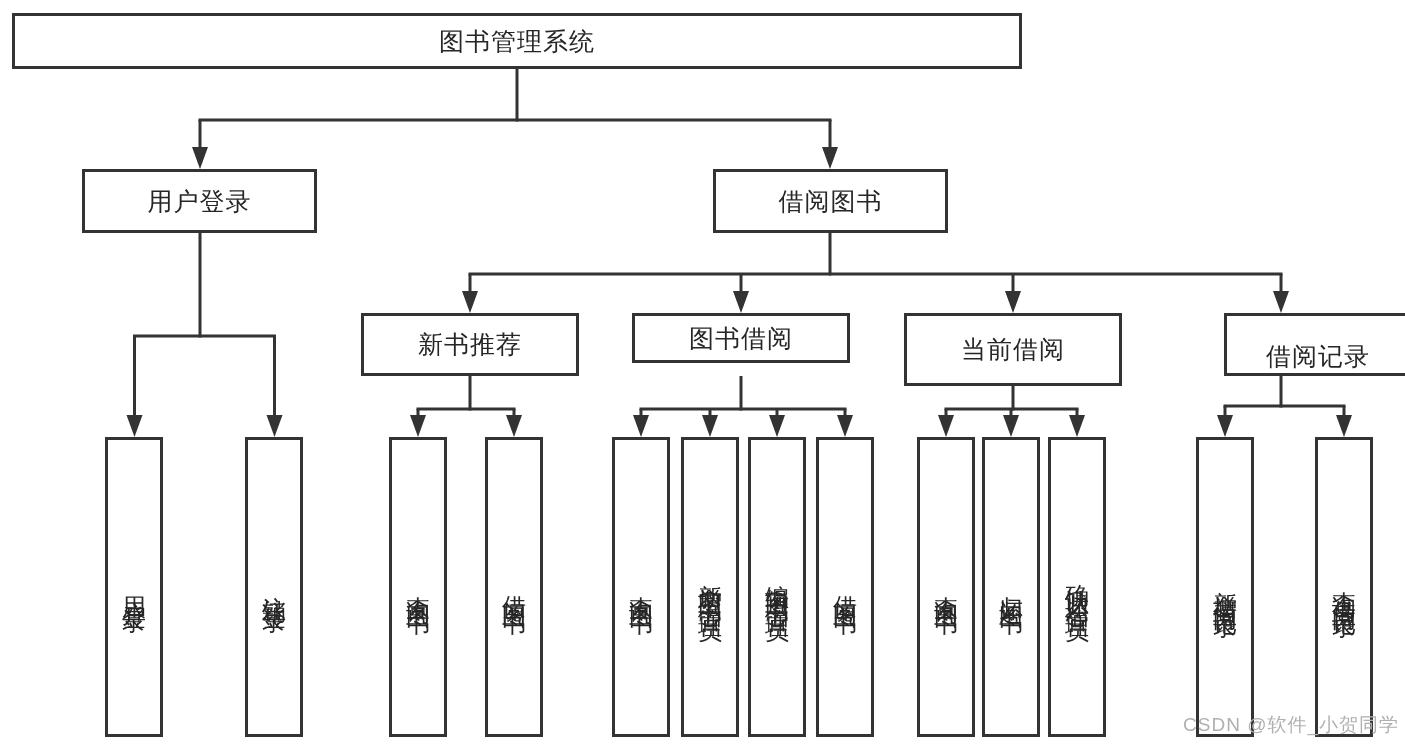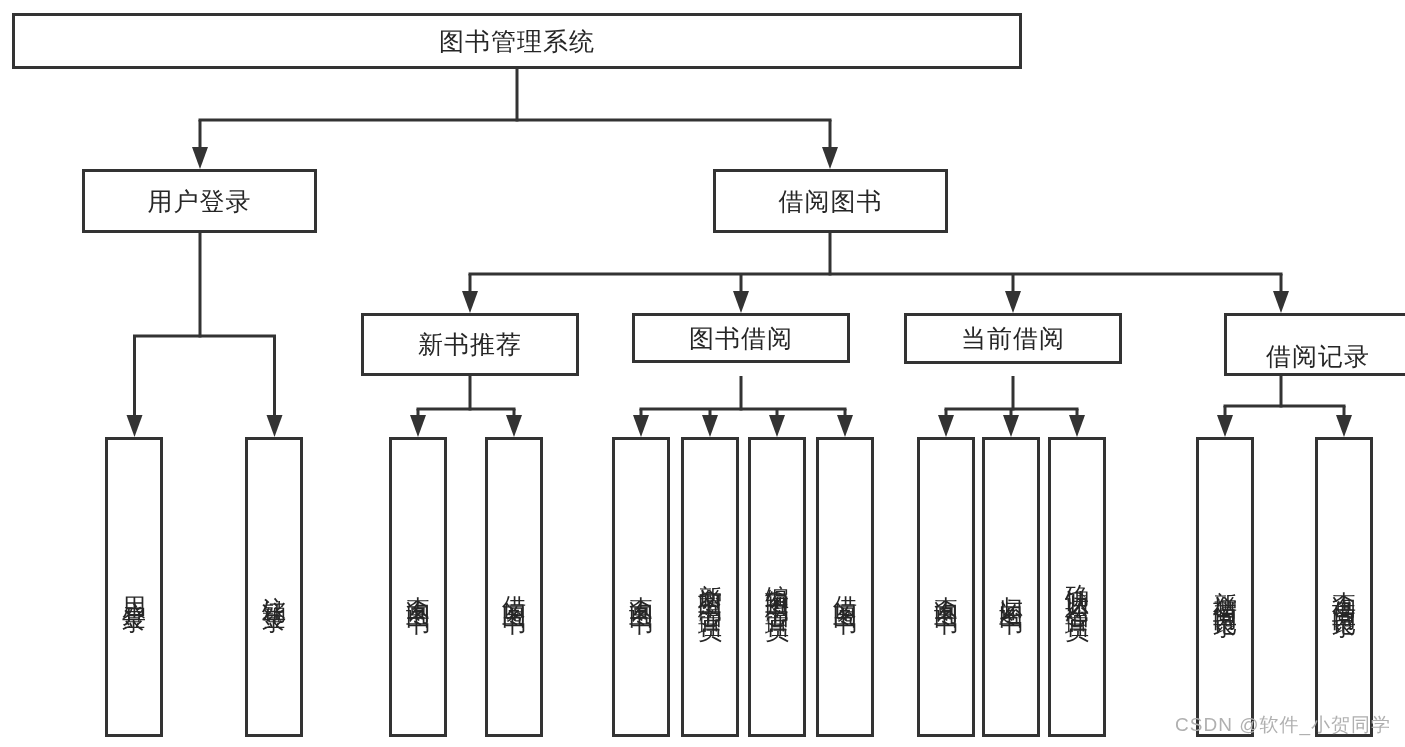--- a/index.html
+++ b/index.html
@@ -51,40 +51,40 @@
     line-height: 1;
     color: var(--text);
     white-space: nowrap;
   }
   
   .box-root  { left: 12px;   top: 13px;  width: 1010px; height: 56px; }
   .box-login { left: 82px;   top: 169px; width: 235px;  height: 64px; }
   .box-mgmt  { left: 713px;  top: 169px; width: 235px;  height: 64px; }
   .box-g0    { left: 361px;  top: 313px; width: 218px;  height: 63px; }
   .box-g1    { left: 632px;  top: 313px; width: 218px;  height: 50px; }
-  .box-g2    { left: 904px;  top: 313px; width: 218px;  height: 51px; }
+  .box-g2    { left: 904px;  top: 313px; width: 218px;  height: 73px; }
   .box-g3    { left: 1224px; top: 313px; width: 188px;  height: 63px; align-items: flex-end; }
   
   .vbox { top: 437px; width: 58px; height: 300px; }
   .v-l0  { left: 105px; }
   .v-l1  { left: 245px; }
   .v-g0a { left: 389px; }
   .v-g0b { left: 485px; }
   .v-g1a { left: 612px; }
   .v-g1b { left: 681px; }
   .v-g1c { left: 748px; }
   .v-g1d { left: 816px; }
   .v-g2a { left: 917px; }
   .v-g2b { left: 982px; }
   .v-g2c { left: 1048px; }
   .v-g3a { left: 1196px; }
   .v-g3b { left: 1315px; }
   .watermark {
     position: absolute;
-    right: 14px;
+    right: 6px;
     top: 712px;
     font-size: 19px;
     line-height: 26px;
     color: var(--wm);
     letter-spacing: 1px;
     white-space: nowrap;
     margin-left: 39px;
   }
 </style>
 </head>

